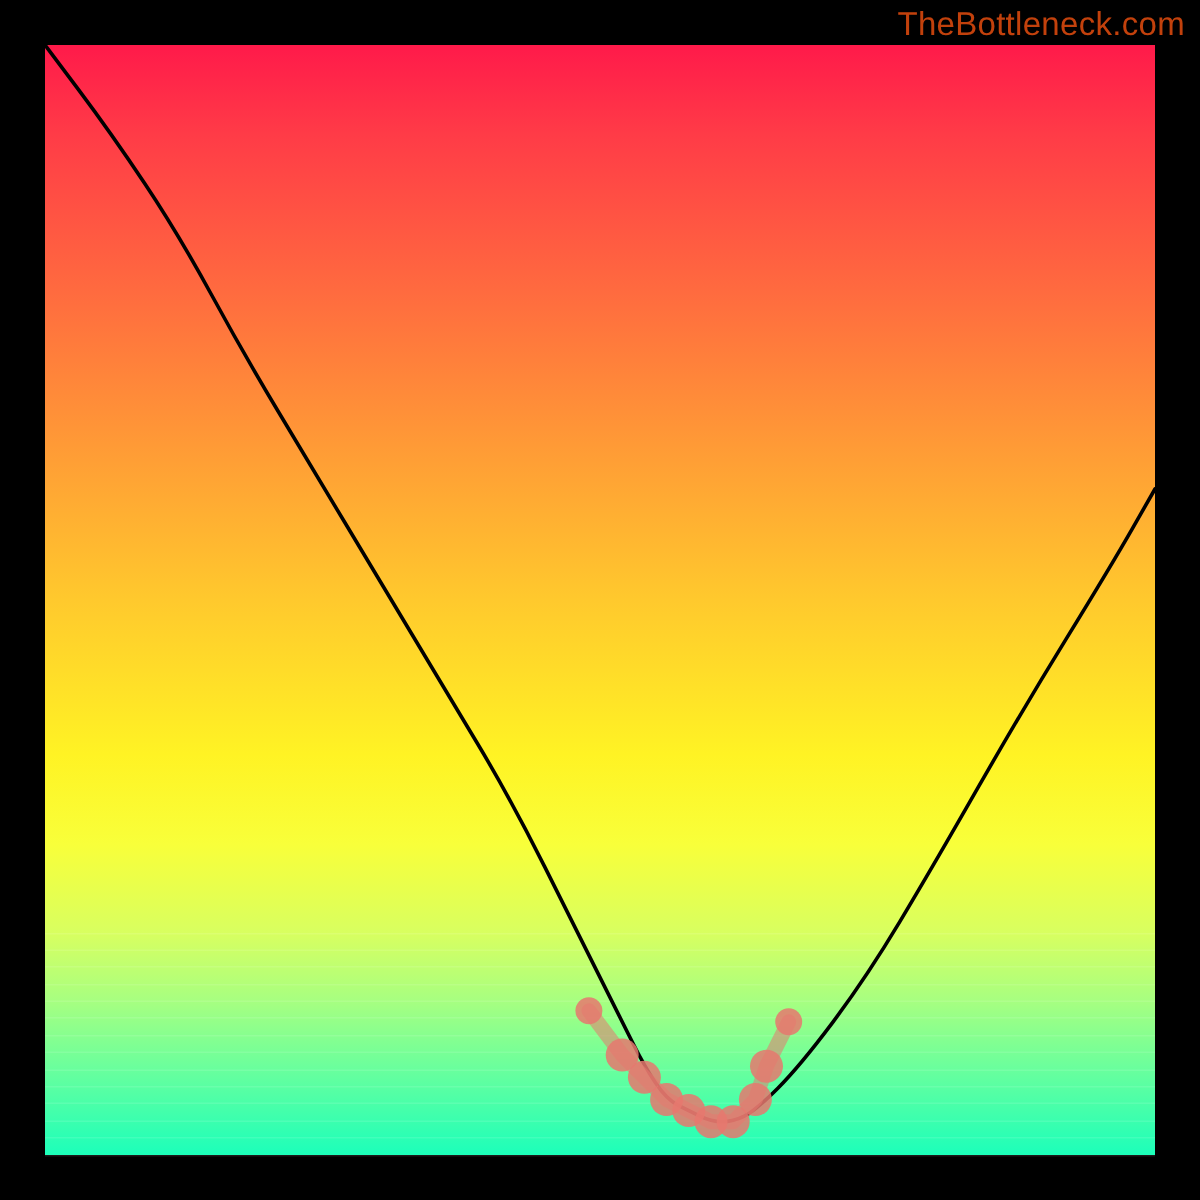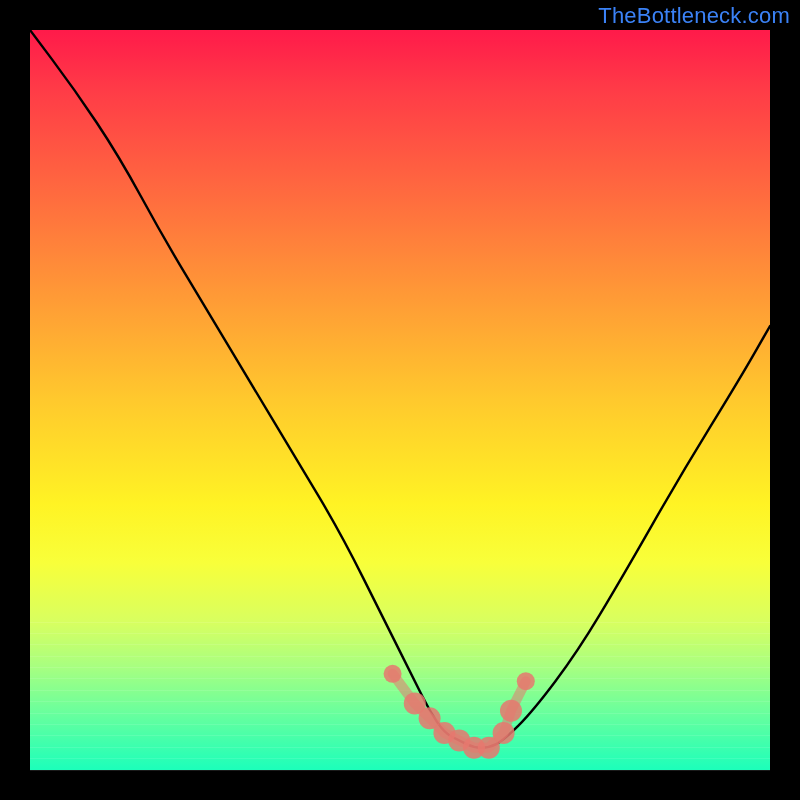--- a/index.html
+++ b/index.html
@@ -37,21 +37,21 @@
       #d8ff60 80%,
       #a8ff80 86%,
       #6cff9c 92%,
       #1cffba 100%
     );
   }
   .watermark {
     position: absolute;
     top: 3px;
     right: 10px;
-    color: #3b82f6;
+    color: #c2410c;
     font-size: 22px;
     font-weight: 500;
     letter-spacing: 0.2px;
     user-select: none;
   }
   svg.curve {
     position: absolute;
     top: 0;
     left: 0;
     width: 740px;

